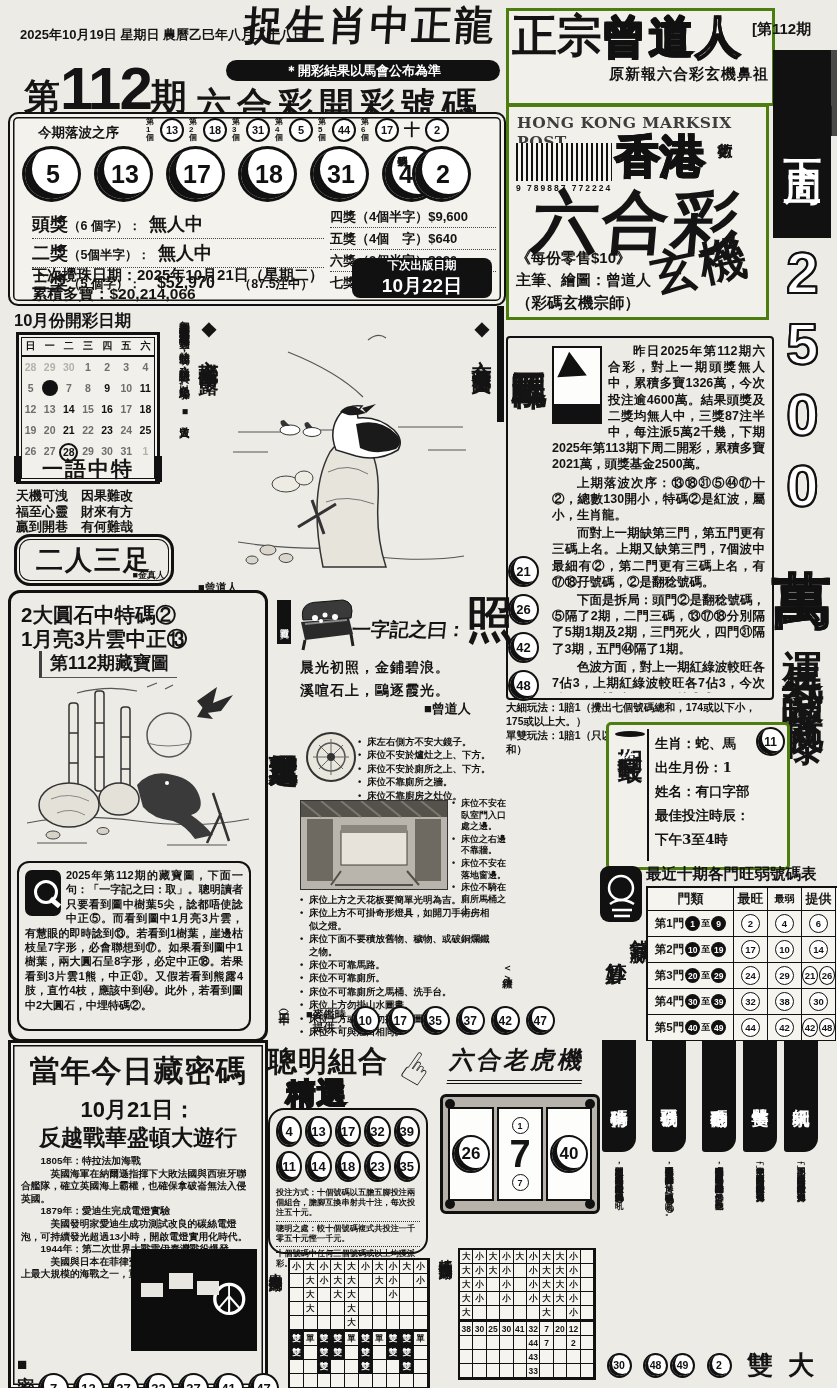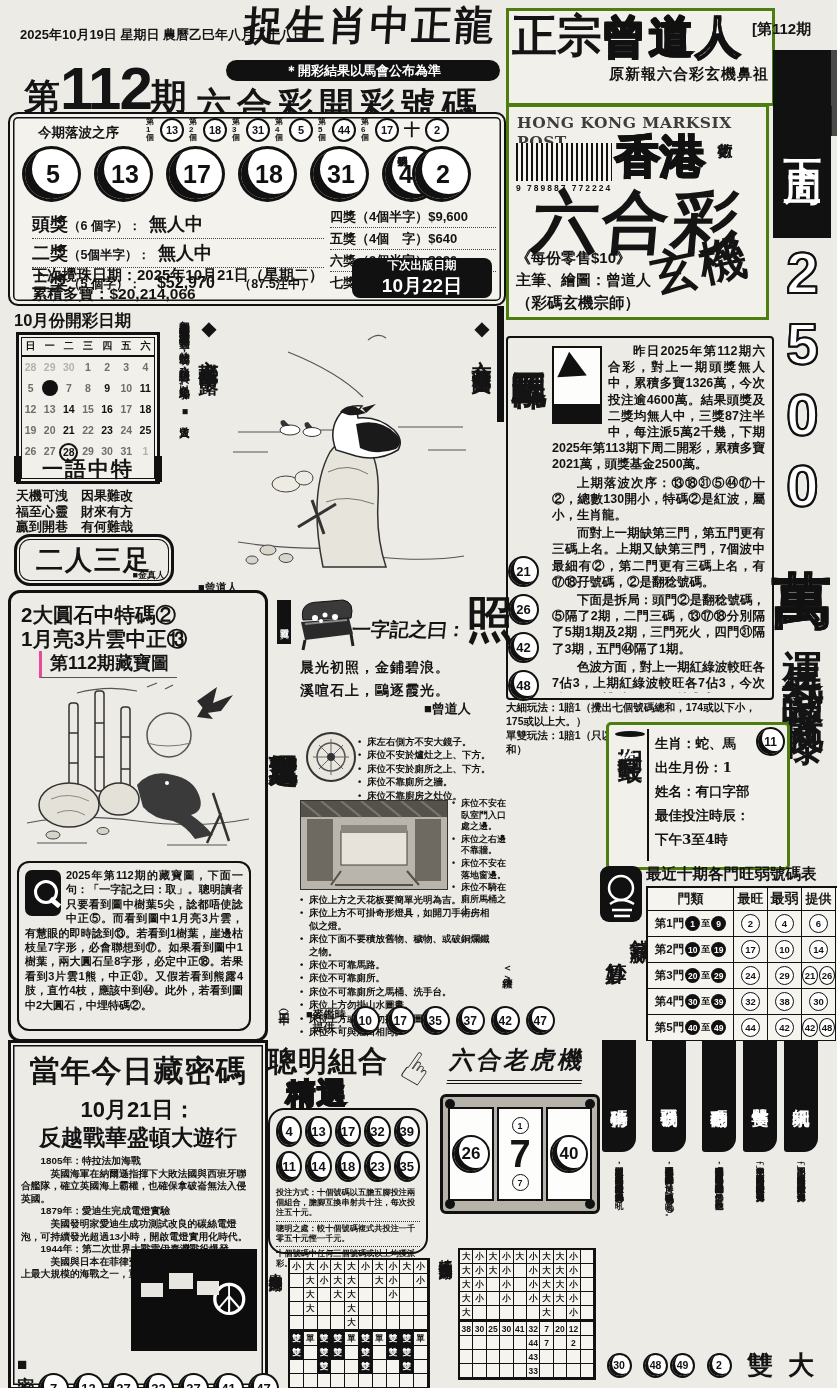--- a/index.html
+++ b/index.html
@@ -335,21 +335,21 @@
       <circle cx="21" cy="22" r="12" fill="none" stroke="#fff" stroke-width="2.5"></circle>
       <path d="M10 38 Q21 30 34 38 M12 44 H32 M14 50 H30" stroke="#fff" stroke-width="2.5" fill="none"></path>
     </svg>
   </div>
   <div class="abs vt bb" style="left:626px;top:924px;font-size:21px;height:62px;">贏錢</div>
   <div class="abs vt bb" style="left:602px;top:946px;font-size:21px;height:62px;">妙算</div>
   <div class="abs bb" style="left:646px;top:864px;font-size:15.5px;">最近十期各門旺弱號碼表</div>
   <div class="abs" style="left:646px;top:886px;width:190px;border:2px solid #111;border-bottom:none;background:#f6f4ee;display:grid;grid-template-columns:86px 34px 34px 34px;">
     <div class="hotcell bb" style="font-size:13px;height:22px;">門類</div>
     <div class="hotcell bb" style="font-size:13px;">最旺</div>
-    <div class="hotcell bb" style="font-size:14px;">最弱</div>
+    <div class="hotcell bb" style="font-size:10px;">最弱</div>
     <div class="hotcell bb" style="font-size:13px;">提供</div>
 
     <div class="hotcell" style="height:25px;">
         <span class="bb" style="font-size:11.5px;">第1門</span>
         <span class="invc">1</span>
         <span style="font-size:9px;font-weight:700;">至</span>
         <span class="invc">9</span>
       </div>
     <div class="hotcell">
         <span class="ringc">2</span>
@@ -424,21 +424,21 @@
       </div>
     <div class="hotcell">
         <span class="ringc">42</span>
         <span class="ringc">48</span>
       </div>
   </div>
 
   <div class="abs" style="left:8px;top:590px;width:254px;height:446px;border:3px solid #111;border-radius:12px;">
     <div class="bb" style="position:absolute;left:10px;top:8px;font-size:20.5px;">2大圓石中特碼②</div>
     <div class="bb" style="position:absolute;left:10px;top:32px;font-size:20.5px;">1月亮3片雲中正⑬</div>
-    <div class="bb" style="position:absolute;left:28px;top:58px;font-size:18px;border-left:3px solid #ec4899;border-bottom:1px solid #555;padding:0 8px 2px;">第112期藏寶圖</div>
+    <div class="bb" style="position:absolute;left:28px;top:58px;font-size:18px;border-left:3px solid #404040;border-bottom:1px solid #555;padding:0 8px 2px;">第112期藏寶圖</div>
     <div style="position:absolute;left:6px;top:80px;">
       <svg width="238" height="186" viewBox="0 0 238 186">
         <g stroke="#555" stroke-width="1.2" fill="none">
           <path d="M60 20 Q90 12 120 18 M130 14 L140 10 M148 16 L156 12"></path>
           <path d="M10 150 Q60 140 120 148 Q180 156 232 146"></path>
           <path d="M20 170 H70 M150 172 H210"></path>
         </g>
         <circle cx="152" cy="62" r="22" fill="none" stroke="#555" stroke-width="1.5"></circle>
         <path d="M130 70 Q150 76 174 70" stroke="#777" fill="none"></path>
         <g fill="#2a2a2a">

